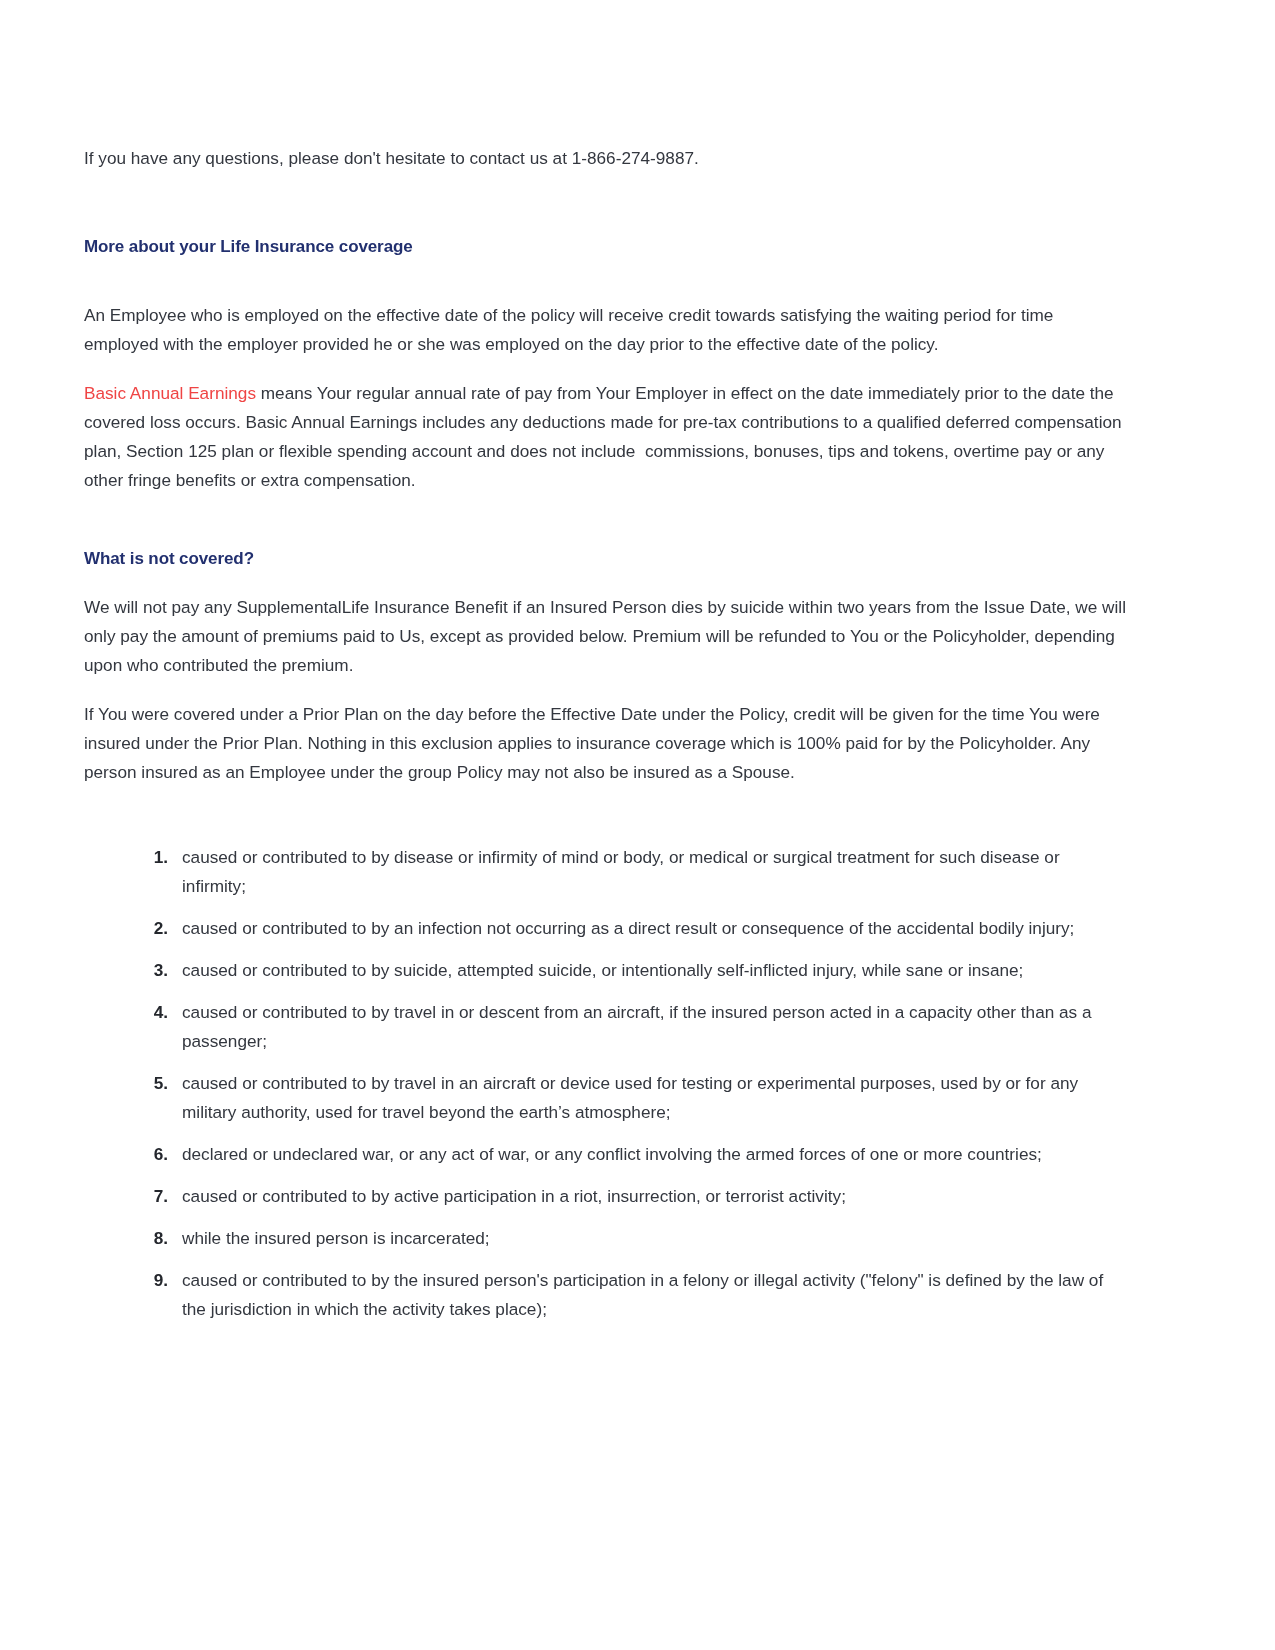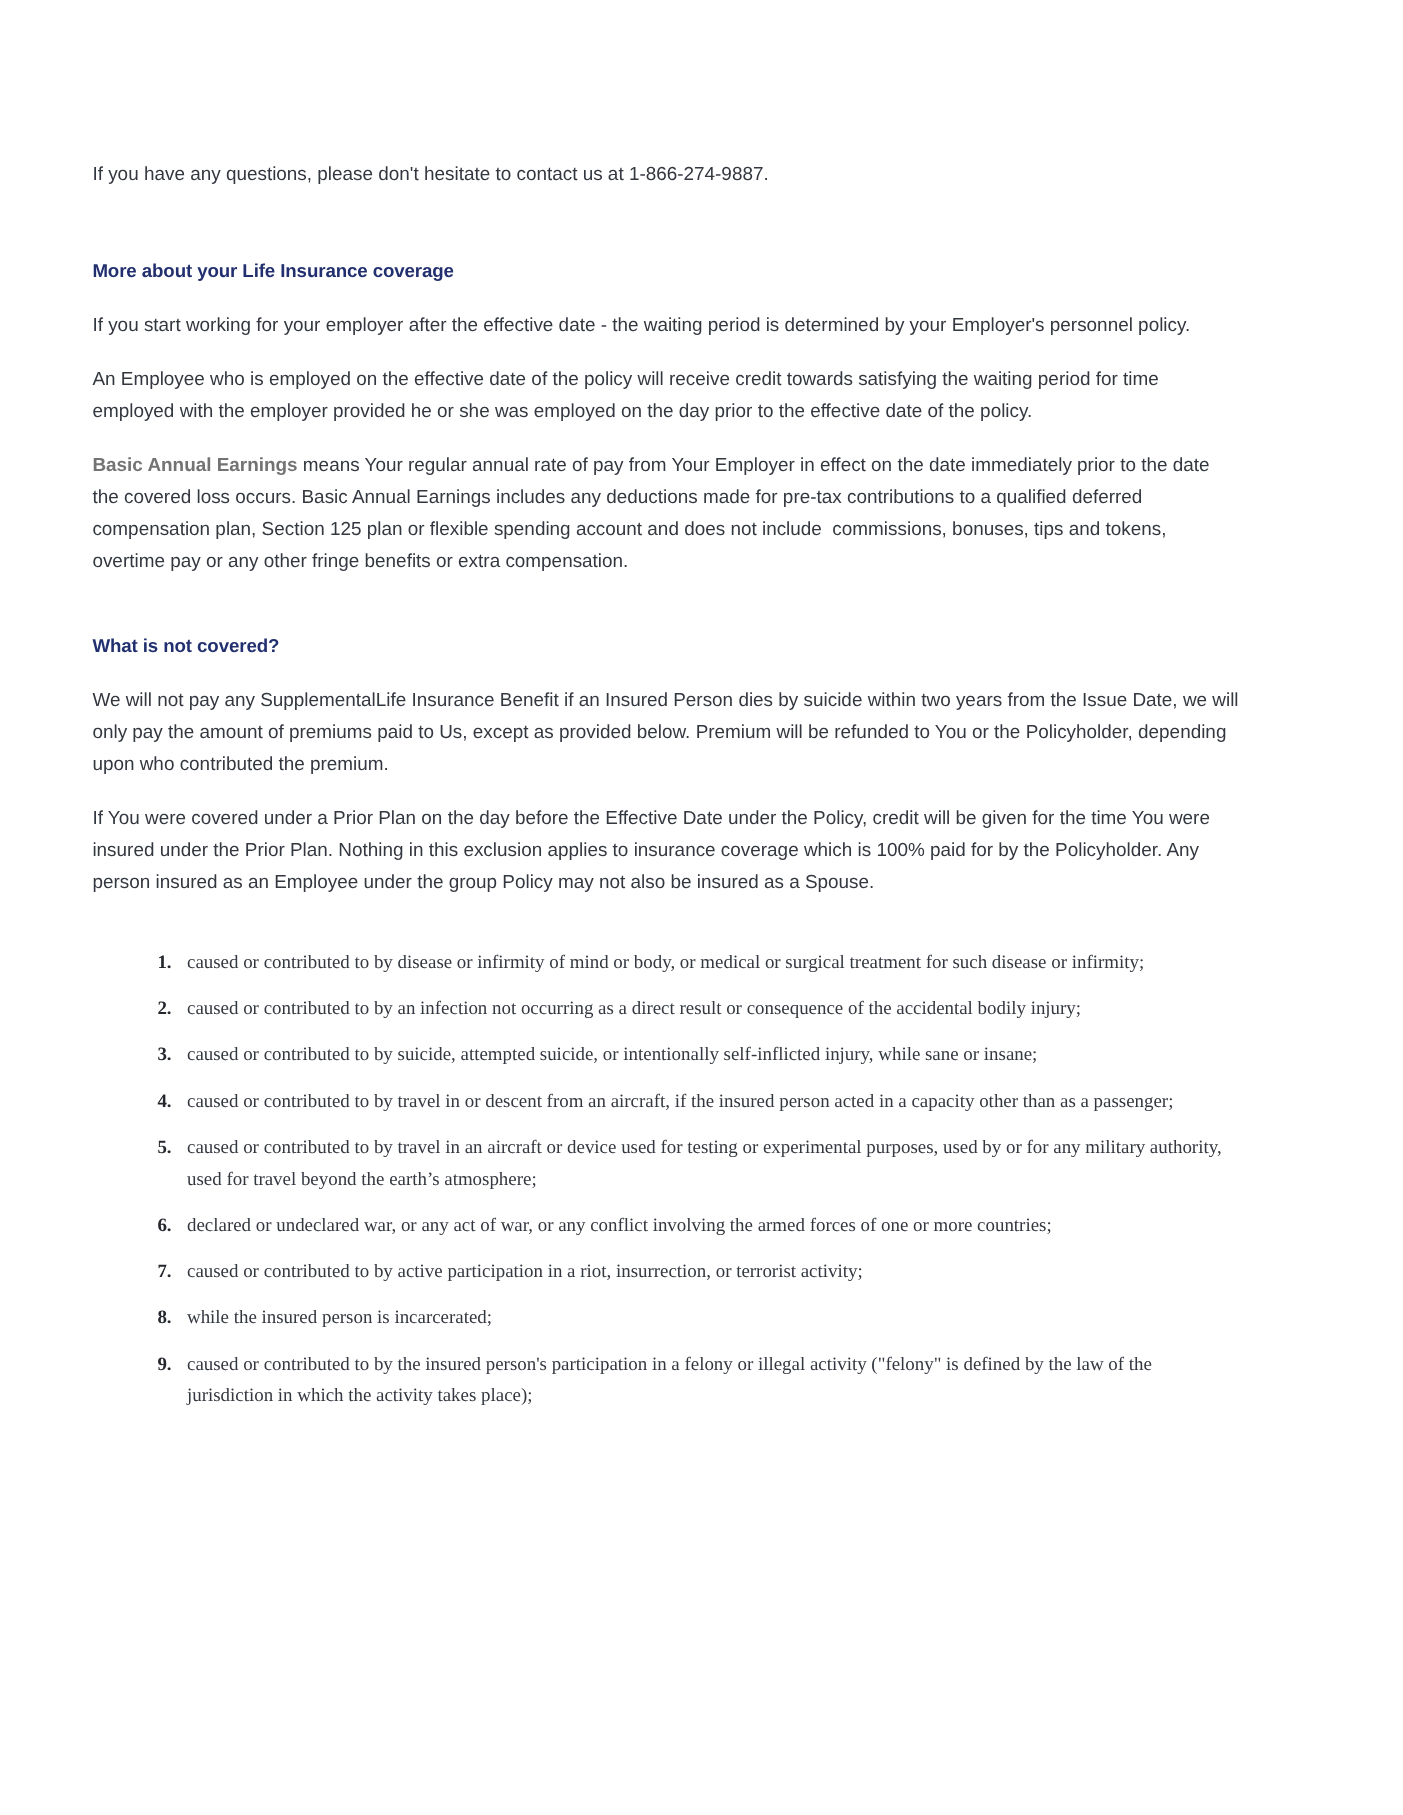--- a/index.html
+++ b/index.html
@@ -37,29 +37,28 @@
   .gap-md { height: 20px; }
   h2.heading {
     margin: 0;
     font-size: 17px;
     line-height: 28px;
     color: #22306f;
     font-weight: 700;
     letter-spacing: -0.1px;
   }
   .bold-lead {
-    font-weight: 700;
-    color: #737373;
+    font-weight: 400;
+    color: #ef4444;
   }
   ol.exclusions {
-    margin: 4px;
+    margin: 16px;
     padding: 0;
     list-style: none;
     counter-reset: exc;
-    font-family: Liberation Serif, serif;
   }
   ol.exclusions > li {
     position: relative;
     counter-increment: exc;
     padding-left: 38px;
     margin-left: 44px;
     font-size: 17.2px;
     line-height: 29px;
     color: #33373f;
     margin-bottom: 13px;
@@ -88,21 +87,20 @@
 
     <div class="gap-lg"></div>
 
 
     <div class="gap-lg"></div>
 
     <h2 class="heading">More about your Life Insurance coverage</h2>
 
     <div class="gap-md"></div>
 
-    <p class="para">If you start working for your employer after the effective date - the waiting period is determined by your Employer's personnel policy.</p>
 
     <div class="gap-md"></div>
 
     <p class="para">An Employee who is employed on the effective date of the policy will receive credit towards satisfying the waiting period for time employed with the employer provided he or she was employed on the day prior to the effective date of the policy.</p>
 
     <div class="gap-md"></div>
 
     <p class="para nowrap-pre"><span class="bold-lead">Basic Annual Earnings</span><span> means Your regular annual rate of pay from Your Employer in effect on the date immediately prior to the date the covered loss occurs. Basic Annual Earnings includes any deductions made for pre-tax contributions to a qualified deferred compensation plan, Section 125 plan or flexible spending account and does not include  commissions, bonuses, tips and tokens, overtime pay or any other fringe benefits or extra compensation.</span></p>
 
     <div class="gap-md"></div>

